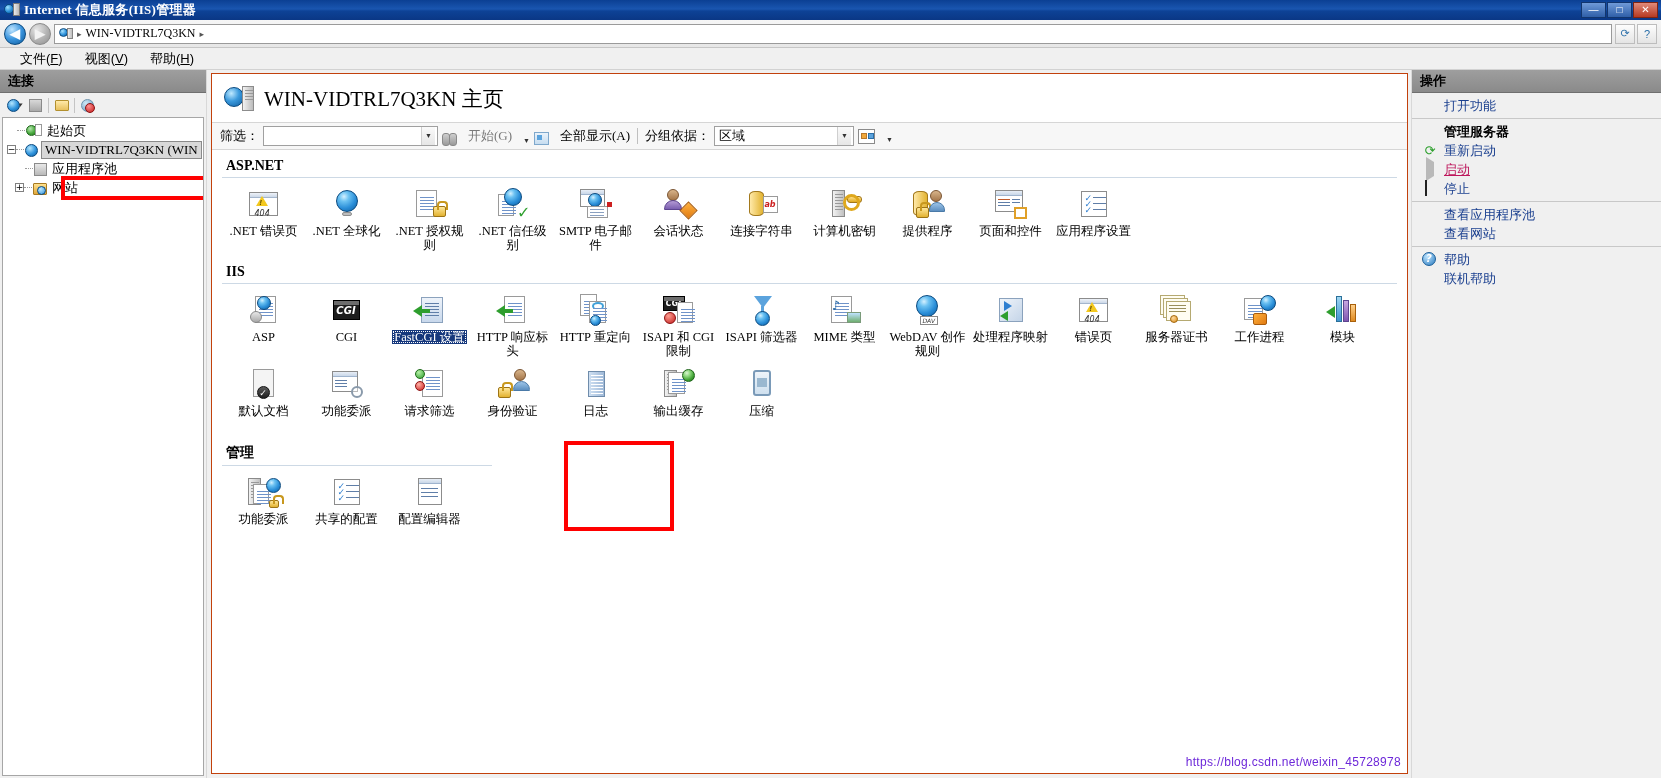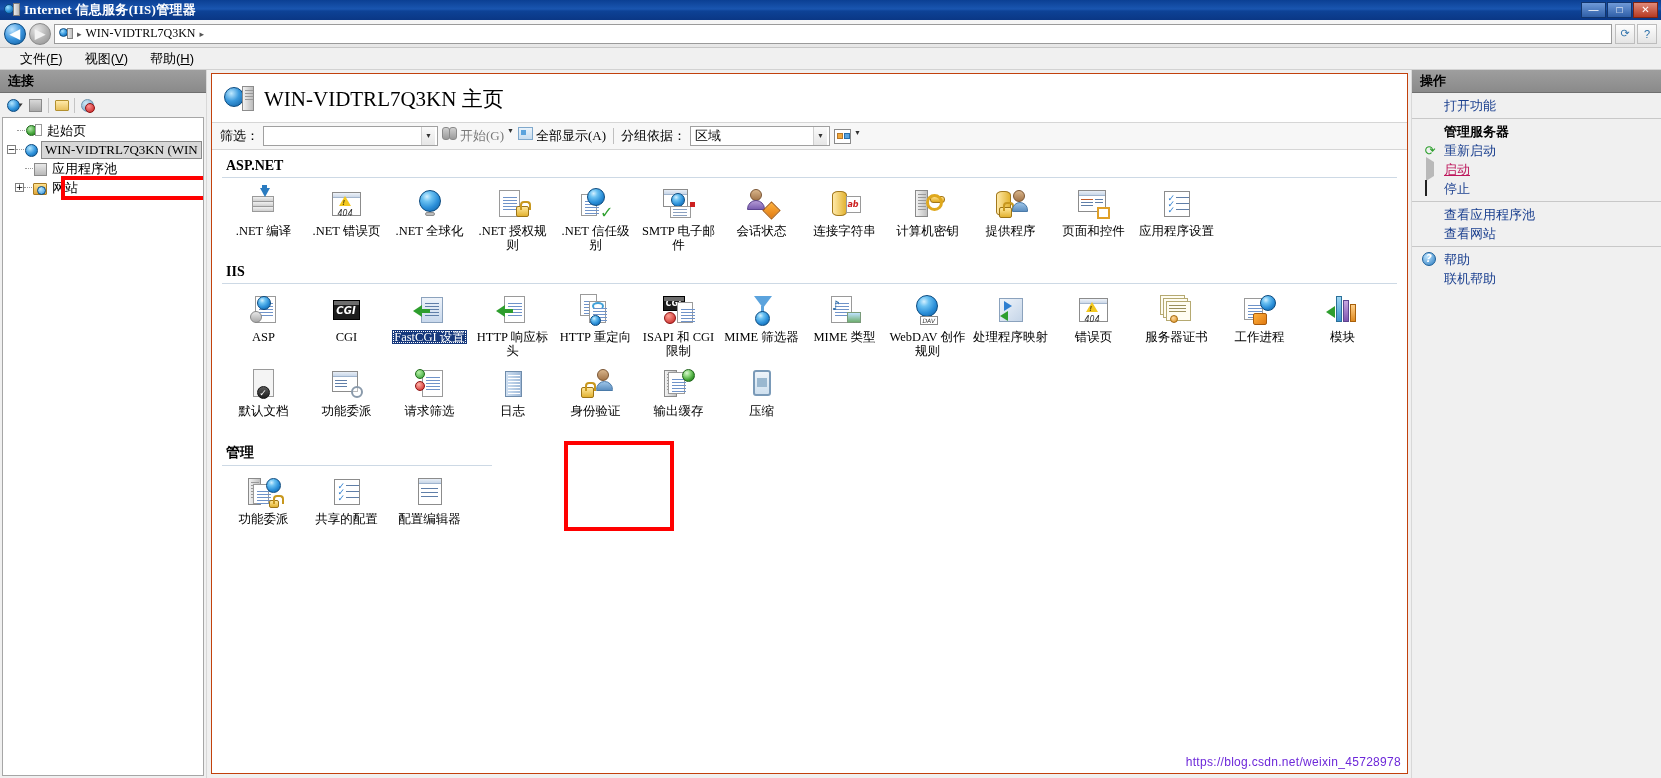--- a/index.html
+++ b/index.html
@@ -231,21 +231,21 @@
   .filterbar .lbl { color:#000; }
   .combo {
     height: 20px; background: #fff; border: 1px solid #a0a0a0;
     display: flex; align-items: center; justify-content: space-between;
     padding: 0 2px 0 4px;
   }
   .combo .arw { font-size:7px; color:#333; width:14px; text-align:center;
     border-left:1px solid #cfcfcf; background:linear-gradient(to bottom,#fafafa,#e6e6e6); height:18px; line-height:18px;}
   .filter-combo { width: 175px; flex: 0 0 auto; }
   .group-combo { width: 140px; flex: 0 0 auto; }
-  .fb-btn { display:flex; align-items:flex-start; gap:3px; color:#7a7a7a; }
+  .fb-btn { display:flex; align-items:flex-end; gap:11px; color:#7a7a7a; }
   .fb-btn.enabled { color:#000; }
   .icn-binoc { width:15px;height:12px; position:relative; flex:0 0 auto;}
   .icn-binoc::before,.icn-binoc::after{content:'';position:absolute;top:0;width:6px;height:11px;border-radius:3px;
      background:linear-gradient(to bottom,#cfcfcf,#9a9a9a);border:1px solid #8a8a8a;}
   .icn-binoc::before{left:0;} .icn-binoc::after{right:0;}
   .icn-showall { width:15px;height:13px; background:linear-gradient(to bottom,#eaf3fb,#c7ddf0); border:1px solid #7fa8cc; position:relative; flex:0 0 auto;}
   .icn-showall::after{content:'';position:absolute;left:2px;top:2px;width:5px;height:5px;background:#5ba3dd;}
   .vsep { width:1px; height:16px; background:#bfbfbf; margin: 0 3px; }
   .icn-view { width:17px;height:15px; border:1px solid #8a8a8a; background:#fff; position:relative; flex:0 0 auto;}
   .icn-view::before{content:'';position:absolute;left:2px;top:3px;width:4px;height:4px;background:#f0a83c;border:1px solid #b8782a;}
@@ -525,30 +525,20 @@
           </span>
         </div>
 
         <div class="scrollarea">
 
           <div class="section">
             <div class="section-title">ASP.NET</div>
             <div class="section-rule"></div>
             <div class="icon-grid">
 
-              <div class="feature">
-                <span class="fi">
-                  <i class="stack" style="left:5px;top:18px"></i>
-                    <i class="stack" style="left:5px;top:13px"></i>
-                    <i class="stack" style="left:5px;top:8px"></i>
-                  <i style="position:absolute;left:13px;top:0;width:0;height:0;border-left:5px solid transparent;border-right:5px solid transparent;border-top:9px solid #2a7bc0;"></i>
-                  <i style="position:absolute;left:15px;top:-3px;width:5px;height:5px;background:#2a7bc0;"></i>
-                </span>
-                <span class="flabel">.NET 编译</span>
-              </div>
 
               <div class="feature">
                 <span class="fi">
                   <i class="warn404">
                       <i class="tbar"></i>
                     </i>
                     <i class="tri"></i>
                     <i class="num404">404</i>
                 </span>
                 <span class="flabel">.NET 错误页</span>
@@ -709,21 +699,21 @@
                 </span>
                 <span class="flabel">ISAPI 和 CGI 限制</span>
               </div>
 
               <div class="feature">
                 <span class="fi">
                   <i class="funnel"></i>
                   <i style="position:absolute;left:16px;top:12px;width:3px;height:8px;background:#5ba3dd;"></i>
                   <i class="globe3" style="left:10px;bottom:0;width:15px;height:15px"></i>
                 </span>
-                <span class="flabel">MIME 筛选器</span>
+                <span class="flabel">ISAPI 筛选器</span>
               </div>
 
               <div class="feature">
                 <span class="fi">
                   <i class="doc lines" style="left:3px"></i>
                   <i class="note-glyph">♪</i>
                   <i class="imgbadge"></i>
                 </span>
                 <span class="flabel">MIME 类型</span>
               </div>
@@ -809,32 +799,32 @@
                 <span class="fi">
                   <i class="doc lines" style="left:9px"></i>
                   <i class="dot-green"></i>
                     <i class="dot-red"></i>
                 </span>
                 <span class="flabel">请求筛选</span>
               </div>
 
               <div class="feature">
                 <span class="fi">
+                  <i class="person" style="right:4px;top:1px"></i>
+                  <i class="person-body" style="right:0px;top:13px;width:17px"></i>
+                  <i class="lock" style="left:2px;bottom:2px"></i>
+                </span>
+                <span class="flabel">身份验证</span>
+              </div>
+
+              <div class="feature">
+                <span class="fi">
                     <i class="notebook"></i>
                   </span>
                 <span class="flabel">日志</span>
-              </div>
-
-              <div class="feature">
-                <span class="fi">
-                  <i class="person" style="right:4px;top:1px"></i>
-                  <i class="person-body" style="right:0px;top:13px;width:17px"></i>
-                  <i class="lock" style="left:2px;bottom:2px"></i>
-                </span>
-                <span class="flabel">身份验证</span>
               </div>
 
               <div class="feature">
                 <span class="fi">
                   <i class="server" style="left:2px"></i>
                   <i class="doc lines" style="right:0px;top:4px;width:17px;height:22px"></i>
                   <i class="greenglobe" style="right:1px;top:1px;width:13px;height:13px"></i>
                 </span>
                 <span class="flabel">输出缓存</span>
               </div>

